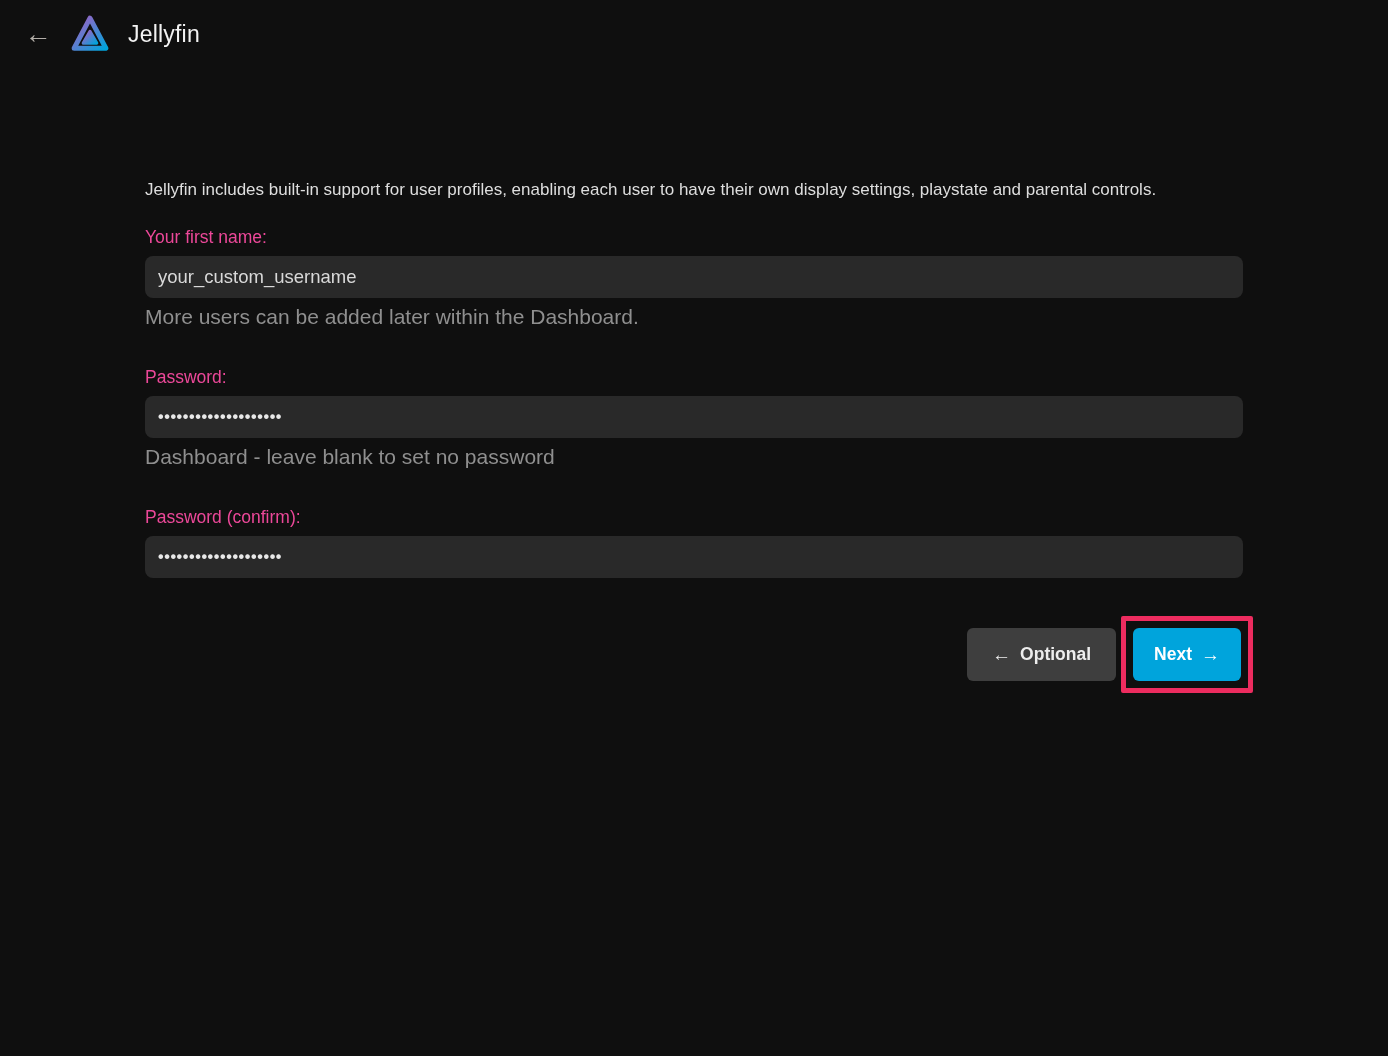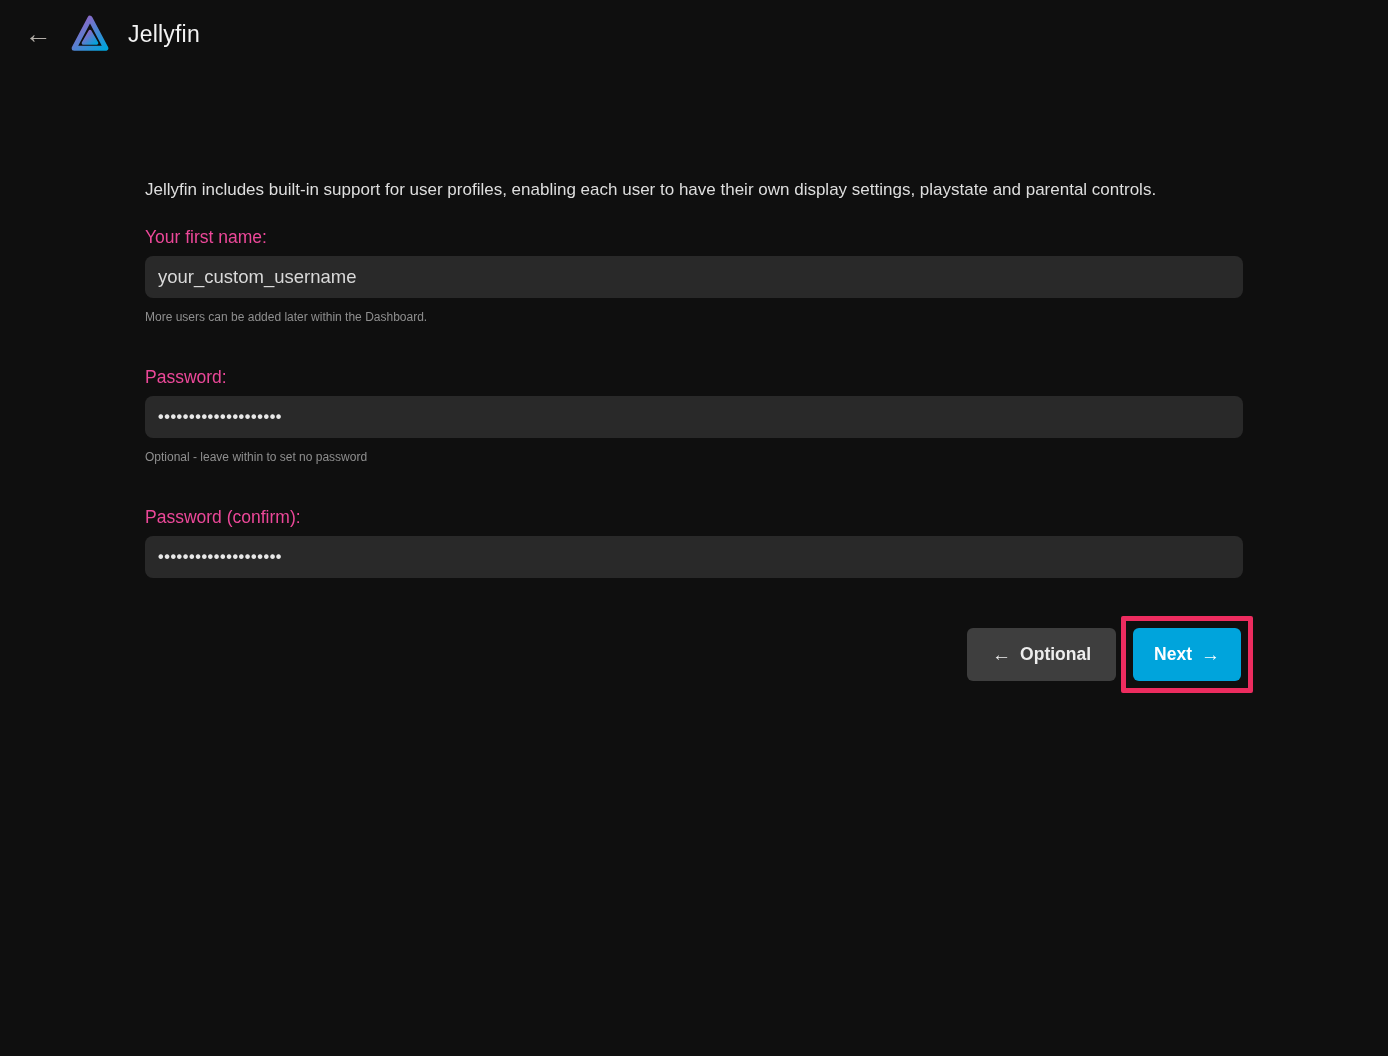--- a/index.html
+++ b/index.html
@@ -83,21 +83,21 @@
     outline: none;
   }
   .text-input.password {
     font-size: 16px;
     font-weight: bold;
     letter-spacing: 0.6px;
     color: #e8e8e8;
   }
   .field-helper {
     color: #8f8f8f;
-    font-size: 12px;
+    font-size: 21px;
     line-height: 22px;
     margin-top: 8px;
   }
 
   
   .button-row {
     display: flex;
     justify-content: flex-end;
     align-items: center;
     gap: 5px;
@@ -164,21 +164,21 @@
 
   <div class="field-group">
     <label class="field-label">Your first name:</label>
     <input class="text-input" type="text" value="your_custom_username" style="">
     <div class="field-helper">More users can be added later within the Dashboard.</div>
   </div>
 
   <div class="field-group">
     <label class="field-label">Password:</label>
     <input class="text-input password" type="text" value="••••••••••••••••••••" style="">
-    <div class="field-helper">Optional - leave within to set no password</div>
+    <div class="field-helper">Dashboard - leave blank to set no password</div>
   </div>
 
   <div class="field-group">
     <label class="field-label">Password (confirm):</label>
     <input class="text-input password" type="text" value="••••••••••••••••••••" style="">
   </div>
 
   <div class="button-row">
     <button class="btn btn-previous">
       <span class="arrow">←</span>

